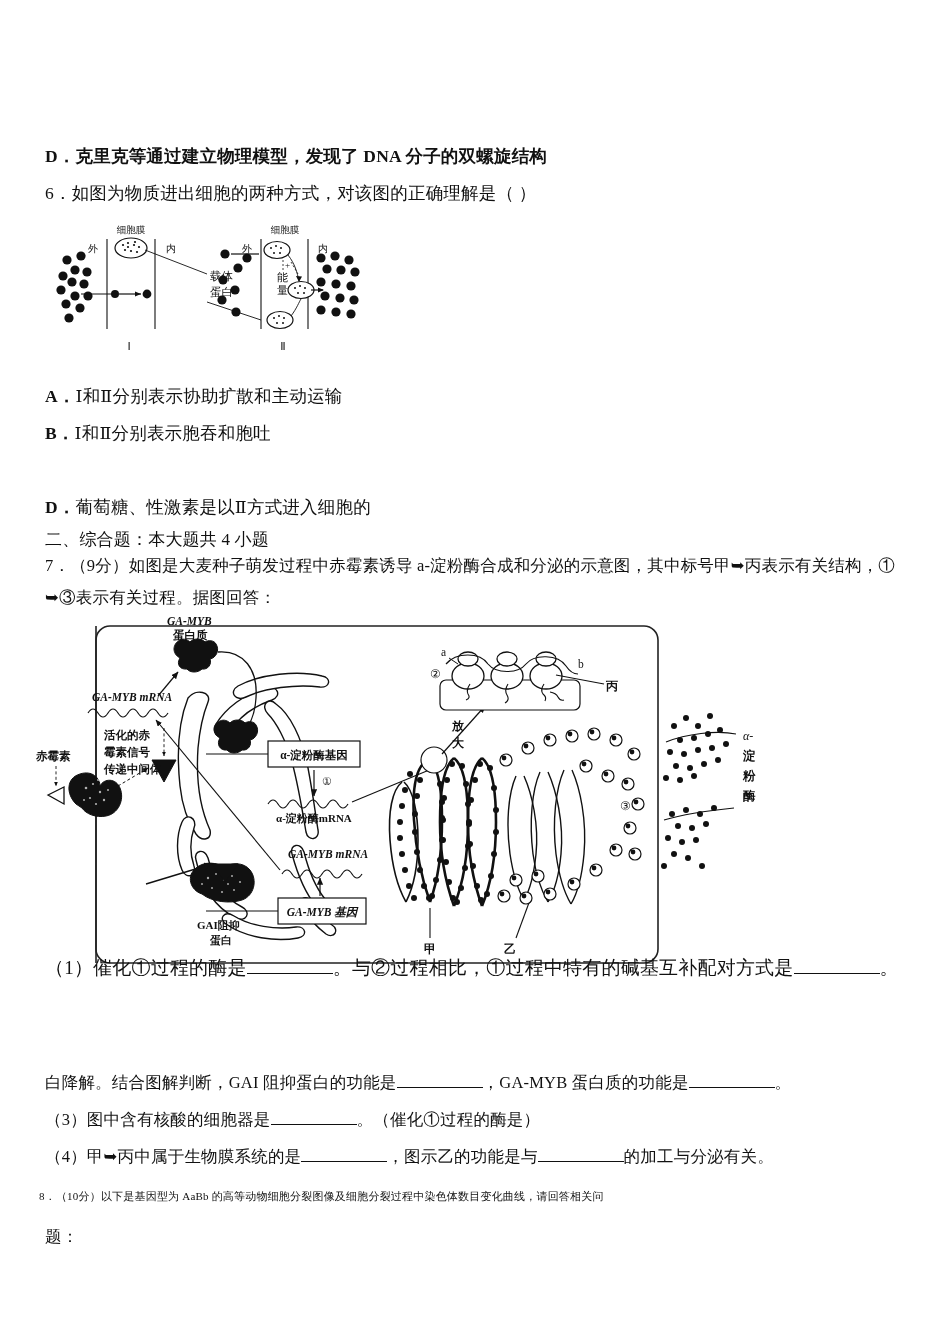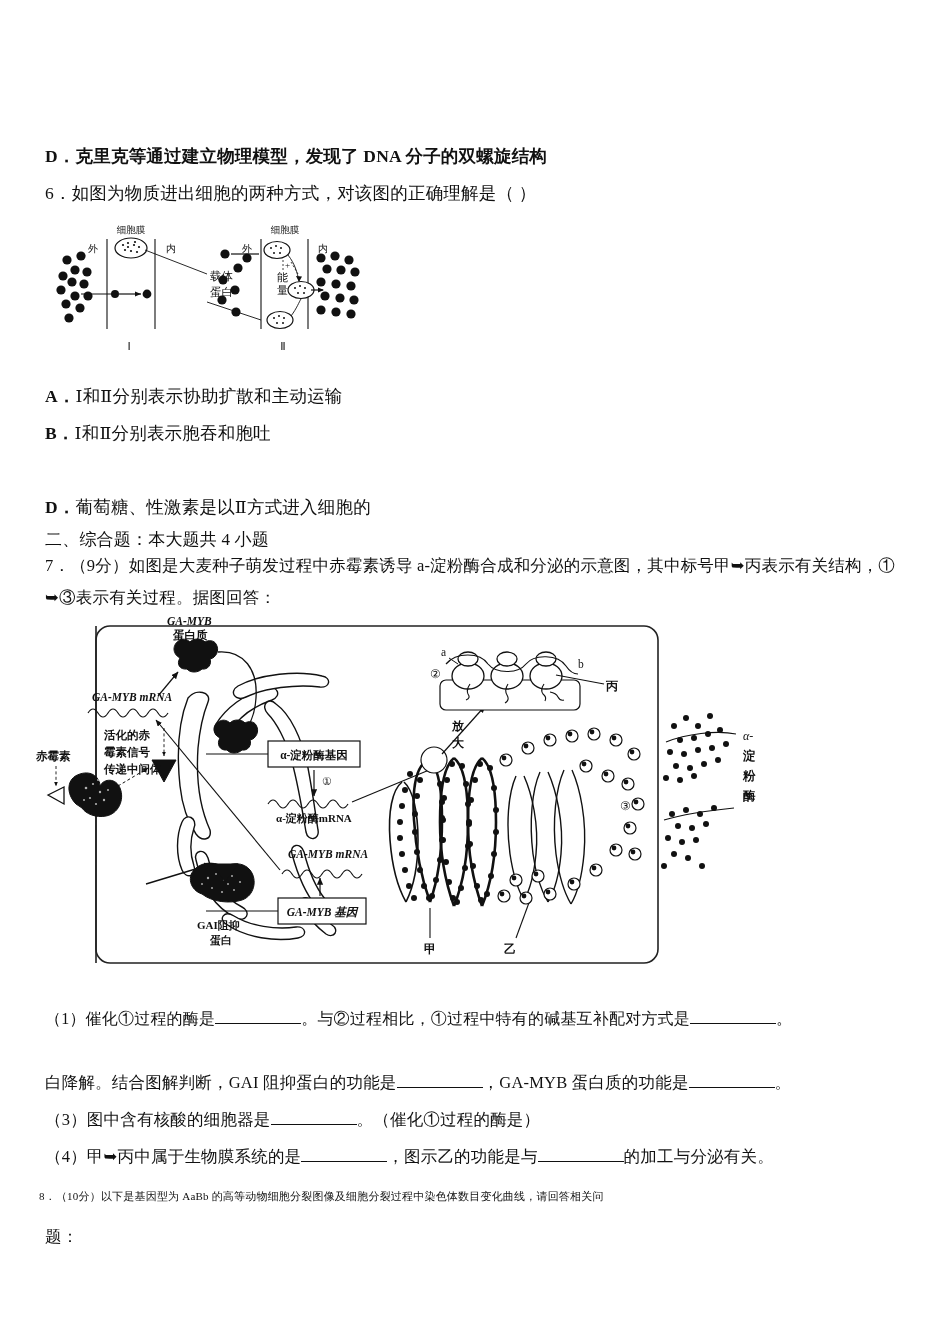--- a/index.html
+++ b/index.html
@@ -584,21 +584,21 @@
         <path d="M634 212 C 654 206 684 202 704 200" stroke="#111" stroke-width="1.1" fill="none"></path>
 
         <text class="lbl" x="713" y="132" font-size="12" font-style="italic" fill="#111" stroke="none">α-</text>
         <text class="lbl" x="713" y="152" font-size="12.5" font-weight="bold" fill="#111" stroke="none">淀</text>
         <text class="lbl" x="713" y="172" font-size="12.5" font-weight="bold" fill="#111" stroke="none">粉</text>
         <text class="lbl" x="713" y="192" font-size="12.5" font-weight="bold" fill="#111" stroke="none">酶</text>
       </g>
     </svg>
   </div>
 
-  <div class="line" style="left:45px; top:1007px; font-size:16px;">
+  <div class="line" style="left:45px; top:954px; font-size:19px;">
     <span>（1）</span><span>催化①过程的酶是</span><span class="blank" style="width:86px;"></span><span>。与②过程相比，①过程中特有的碱基互补配对方式是</span><span class="blank" style="width:86px;"></span><span>。</span>
   </div>
 
   <div class="line" style="left:45px; top:1071px; font-size:16.5px;">
     <span>白降解。结合图解判断，GAI 阻抑蛋白的功能是</span><span class="blank" style="width:86px;"></span><span>，GA-MYB 蛋白质的功能是</span><span class="blank" style="width:86px;"></span><span>。</span>
   </div>
 
   <div class="line" style="left:45px; top:1108px; font-size:16.5px;">
     <span>（3）</span><span>图中含有核酸的细胞器是</span><span class="blank" style="width:86px;"></span><span>。（催化①过程的酶是）</span>
   </div>

